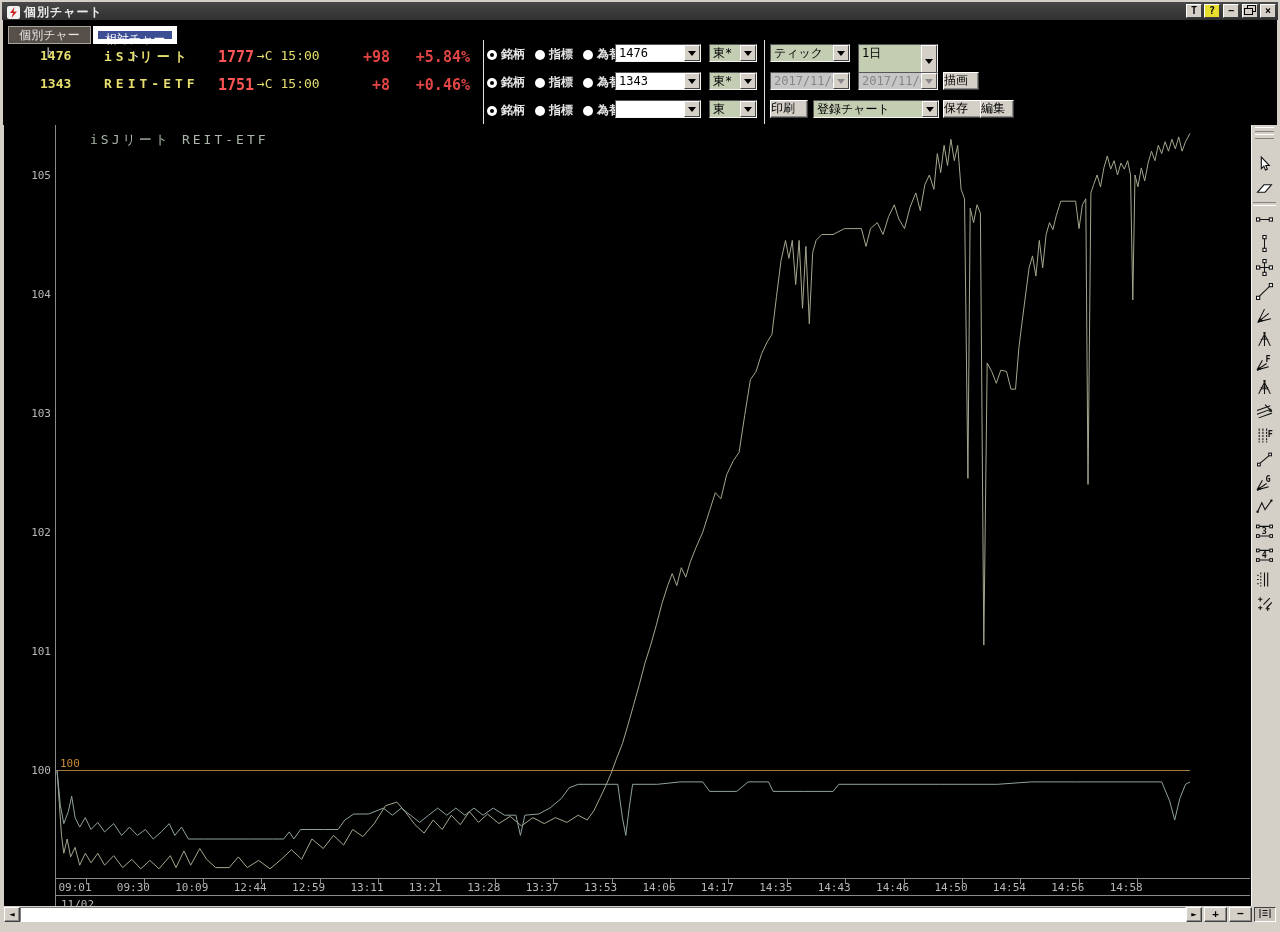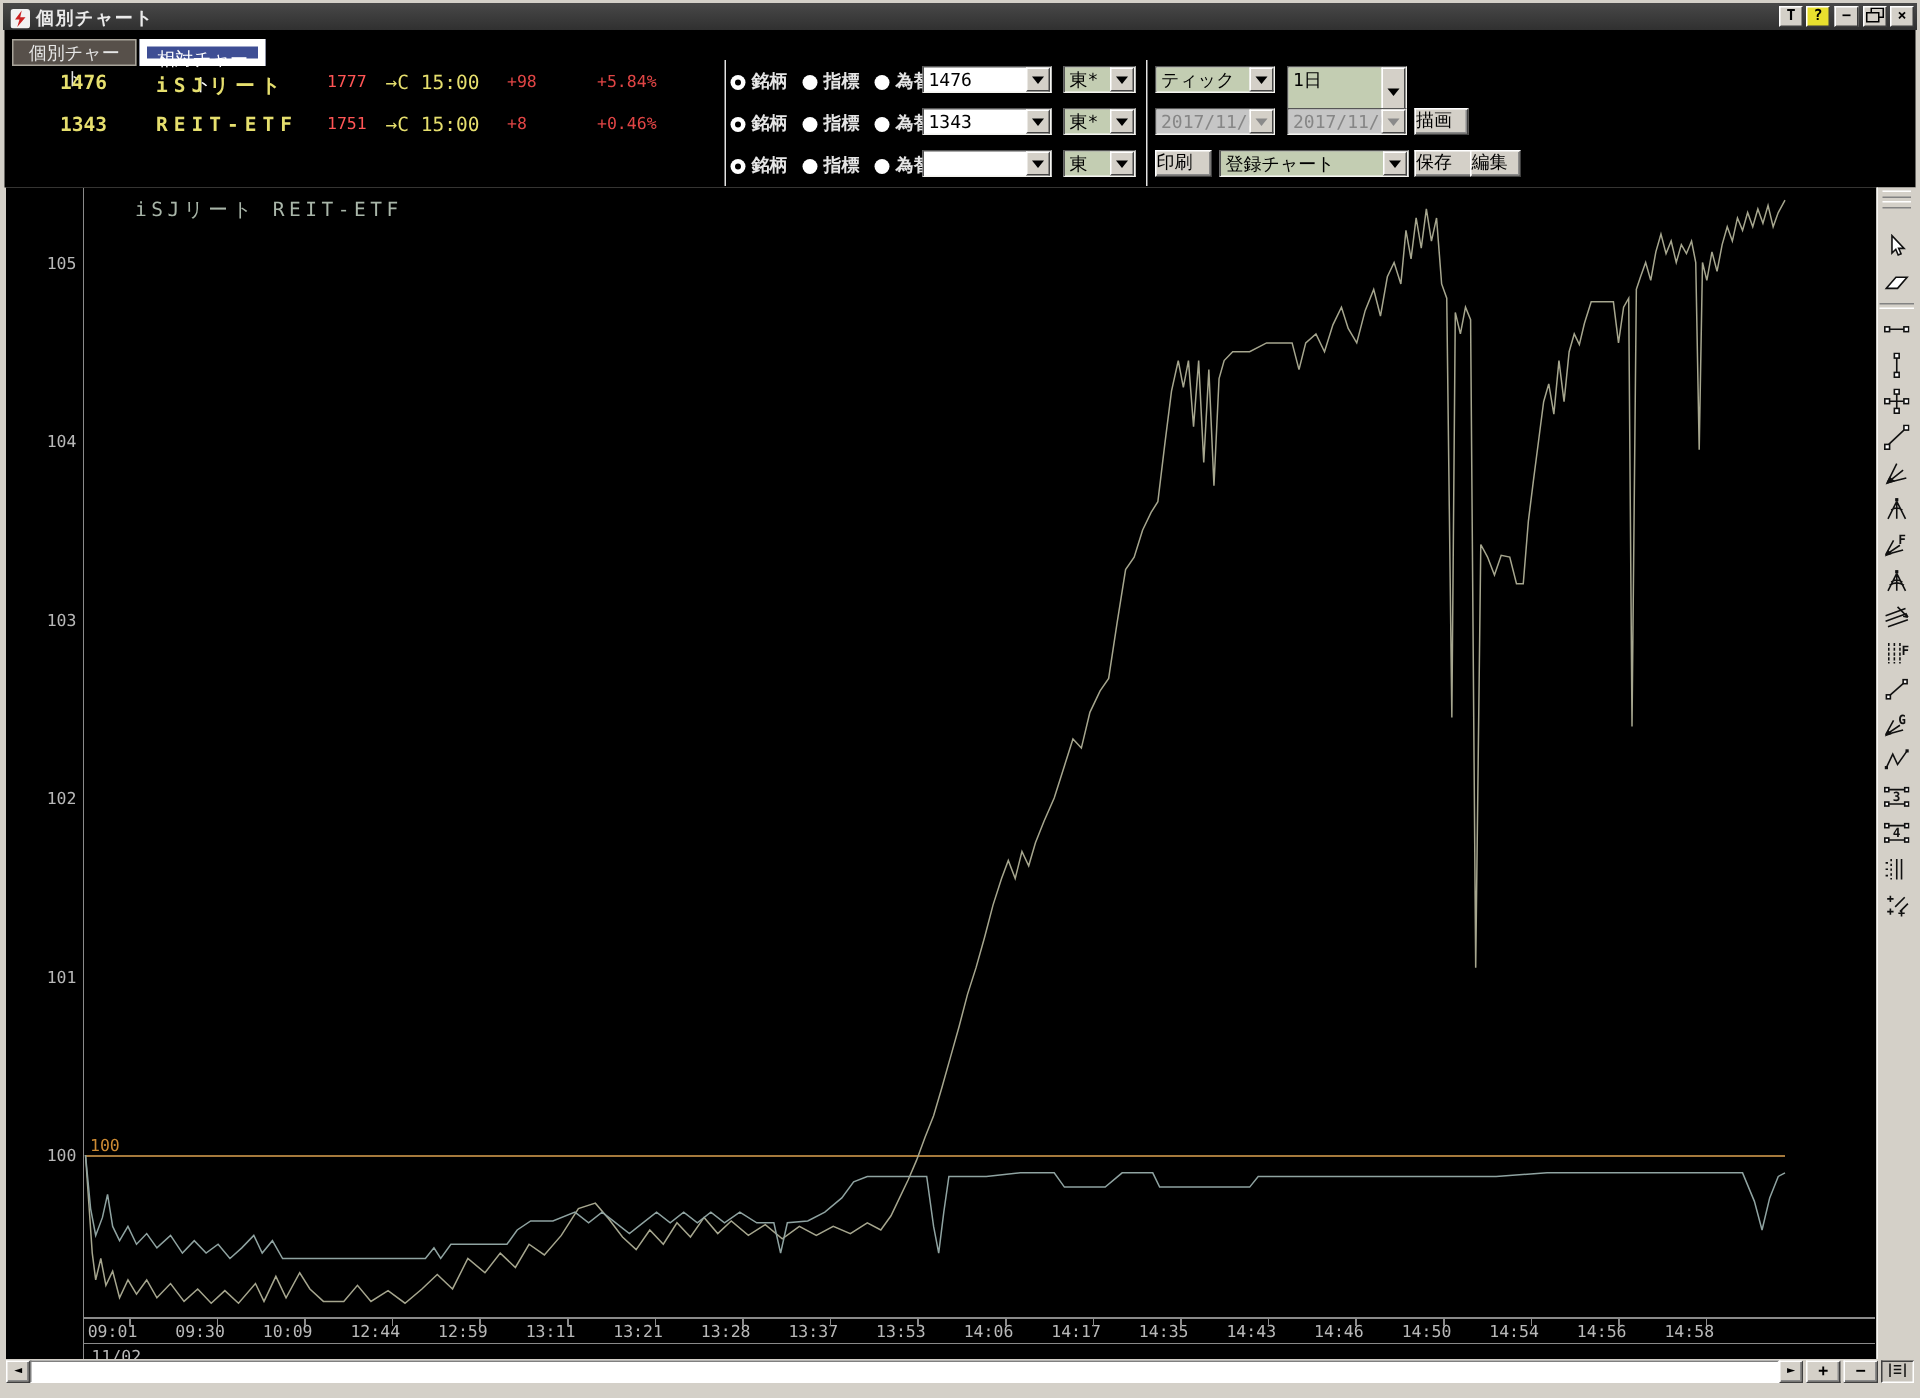--- a/index.html
+++ b/index.html
@@ -11,24 +11,24 @@
   .title-text{left:22px;top:2px;font-size:12px;font-weight:bold;color:#eaeaea;letter-spacing:1px}
   .winbtn{top:2px;width:16px;height:14px;background:#d4d0c8;border:1px solid;border-color:#fff #3c3c3c #3c3c3c #fff;
           font-size:10px;font-weight:bold;color:#000;text-align:center;line-height:12px;box-sizing:border-box}
   .winbtn.help{background:#e8df2e}
   
   #header{left:3px;top:20px;width:1274px;height:105px;background:#000}
   .tab{top:6px;height:18px;font-size:12px;color:#e6e6e6;text-align:center;line-height:17px;box-sizing:border-box;padding:0 6px}
   .tab.inactive{background:#57504a;border:1px solid #a8a49a}
   .tab.active{background:#3e4e94;border:5px solid #ffffff;color:#fff}
   .ytxt{color:#e6df6e;font-weight:bold;font-size:13px}
-  .rtxt{color:#e04545;font-weight:normal;font-size:11px}
+  .rtxt{color:#e04545;font-weight:bold;font-size:15px}
   .price{color:#ff5555}
   .qname{width:94px;overflow:hidden;white-space:nowrap;letter-spacing:4px}
-  .ralign{text-align:left}
+  .ralign{text-align:right}
   .vsep{width:1px;background:#e2e2e2}
   .radio{width:10px;height:10px;border-radius:50%;background:#fff;display:inline-block;position:relative;top:1px}
   .radio.sel::after{content:'';position:absolute;left:3px;top:3px;width:4px;height:4px;border-radius:50%;background:#000}
   .rlbl{color:#e5e5e5;font-size:12px;font-weight:bold;margin-left:2px}
   .rgroup{height:16px;display:flex;align-items:center;gap:2px}
   
   .combo{display:flex;box-sizing:border-box;border:1px solid;border-color:#555 #f4f4f0 #f4f4f0 #555;background:#fff}
   .cfield{flex:1;font-size:12px;color:#000;padding:1px 3px;overflow:hidden;white-space:nowrap;line-height:14px}
   .combo.sage .cfield{background:#c3cdb2}
   .combo.dis .cfield{background:#c6c6c6;color:#868686}

